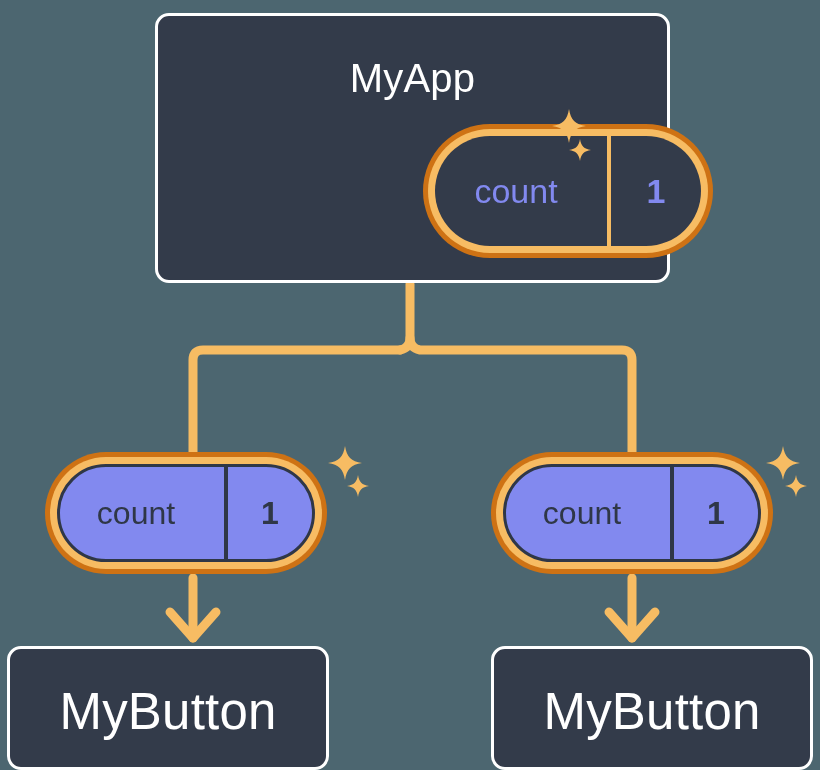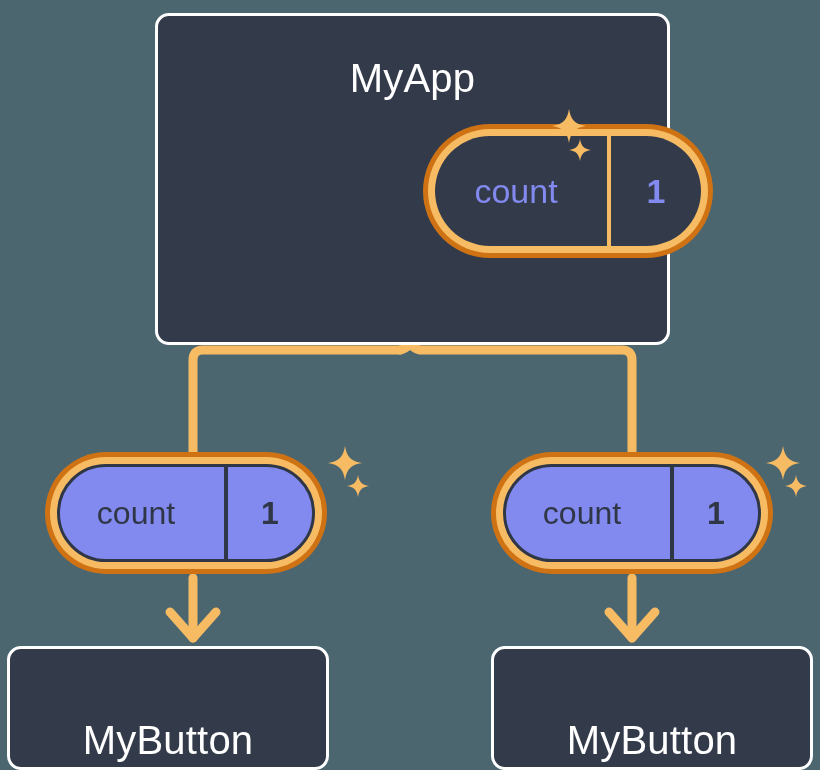--- a/index.html
+++ b/index.html
@@ -32,38 +32,37 @@
     color: #ffffff;
     font-weight: 400;
     letter-spacing: 0.2px;
     white-space: nowrap;
   }
 
   #card-myapp {
     left: 155px;
     top: 13px;
     width: 515px;
-    height: 332px;
+    height: 270px;
   }
   #card-myapp .card-title {
     top: 40px;
     font-size: 40px;
   }
 
   .card-mybutton {
     top: 646px;
     width: 322px;
     height: 124px;
   }
   #card-mybutton-left  { left: 7px;   }
   #card-mybutton-right { left: 491px; }
   .card-mybutton .card-title {
     top: 33px;
-    font-size: 40px;
-    margin-top: 36px;
+    font-size: 51px;
   }
 
   
   .pill {
     position: absolute;
     box-sizing: border-box;
     border-radius: 999px;
     background: #ce7214;            
     padding: 5px;
     display: flex;

